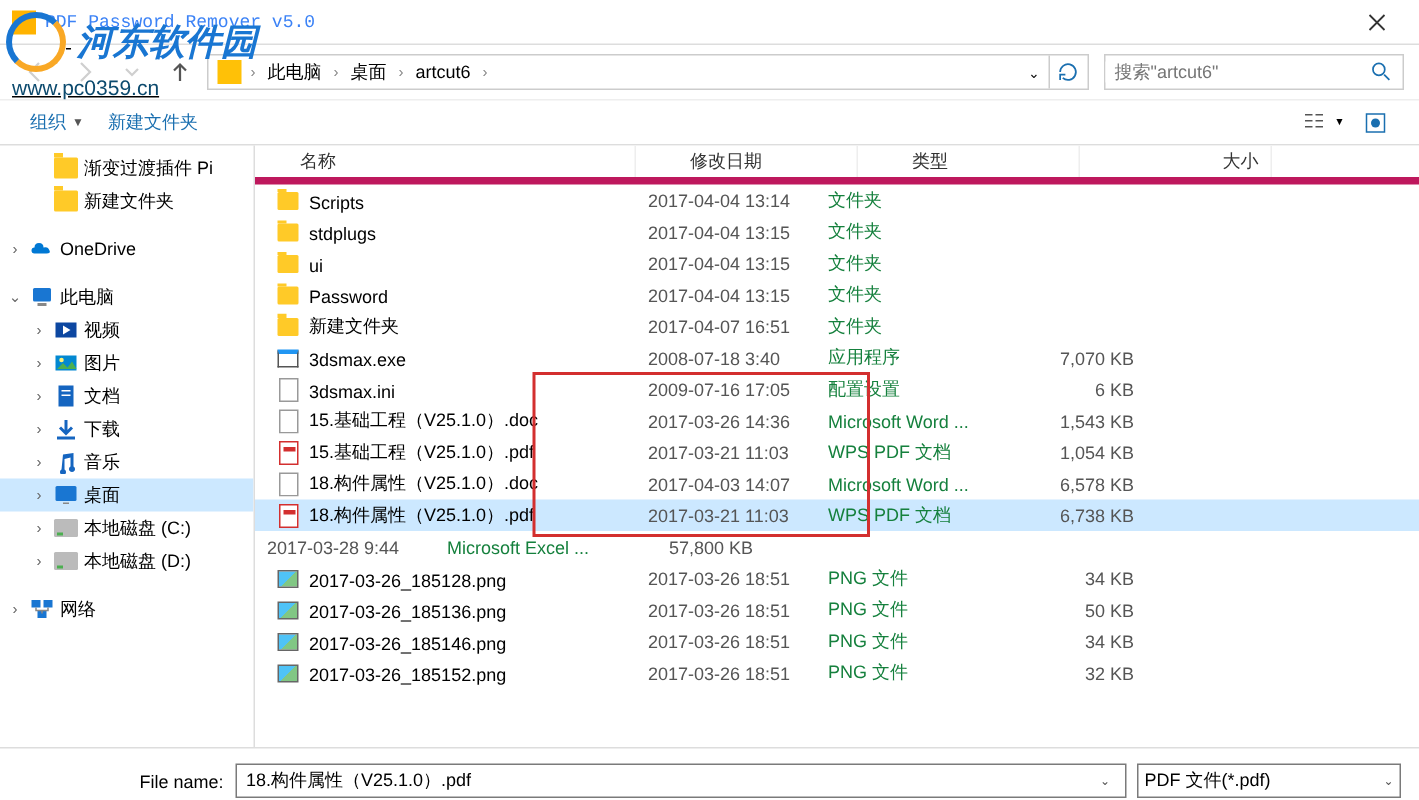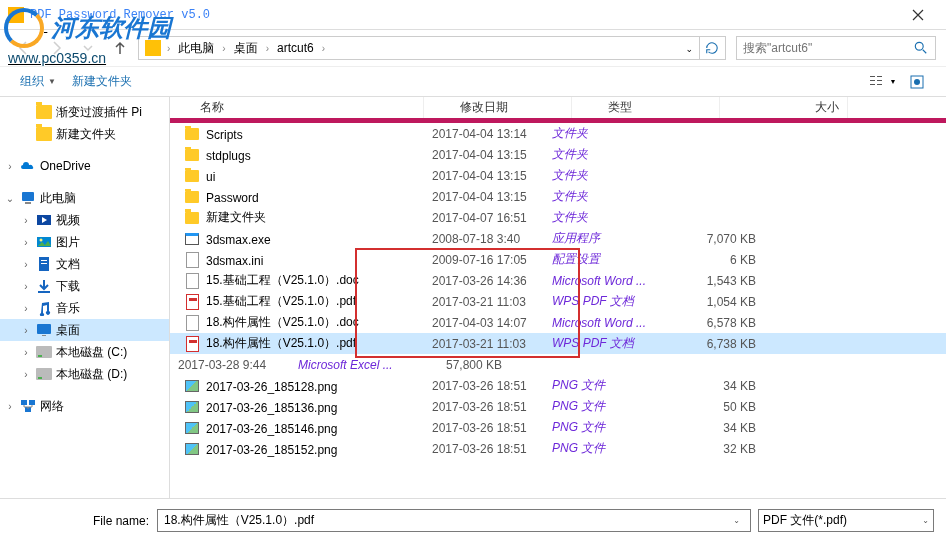--- a/index.html
+++ b/index.html
@@ -59,21 +59,21 @@
 .fl-col { padding: 0 8px; border-right: 1px solid #eee; height: 100%; display: flex; align-items: center; font-size: 12px; color: #333; cursor: pointer; }
 .col-name { width: 254px; padding-left: 30px; }
 .col-date { width: 120px; }
 .col-type { width: 120px; }
 .col-size { width: 100px; text-align: center; justify-content: flex-end; }
 
 .fl-row { display: flex; height: 21px; align-items: center; cursor: pointer; }
 .fl-row.selected { background: #cce8ff; }
 .fl-cell-name { width: 254px; padding-left: 14px; display: flex; align-items: flex-end; overflow: hidden; }
 .fl-cell-date { width: 120px; padding: 0 8px; color: #555; }
-.fl-cell-type { width: 120px; padding: 0 8px; color: #6d28d9; overflow: hidden; text-overflow: ellipsis; white-space: nowrap; font-style: italic; }
+.fl-cell-type { width: 120px; padding: 0 8px; color: #15803d; overflow: hidden; text-overflow: ellipsis; white-space: nowrap; }
 .fl-cell-size { width: 100px; padding: 0 8px; text-align: right; color: #555; }
 .file-ic { width: 16px; height: 16px; margin-right: 6px; display: inline-flex; align-items: center; justify-content: center; flex-shrink: 0; }
 .file-ic .folder-ic { width:14px; height:12px; }
 .doc-ic { width:13px; height:16px; border:1px solid #999; background:#fff; position:relative; }
 .pdf-ic { width:13px; height:16px; background:#fff; border:1px solid #d32f2f; position:relative; }
 .pdf-ic::after { content:''; position:absolute; top:3px; left:2px; width:8px; height:3px; background:#d32f2f; }
 .xls-ic { width:13px; height:16px; border:1px solid #388e3c; background:#fff; position:relative; }
 .xls-ic::after { content:''; position:absolute; top:3px; left:2px; width:8px; height:8px; background:#388e3c; }
 .exe-ic { width:14px; height:12px; border:1px solid #555; background:#fff; border-top:3px solid #2196f3; }
 .ini-ic { width:13px; height:16px; border:1px solid #999; background:#fff; }

